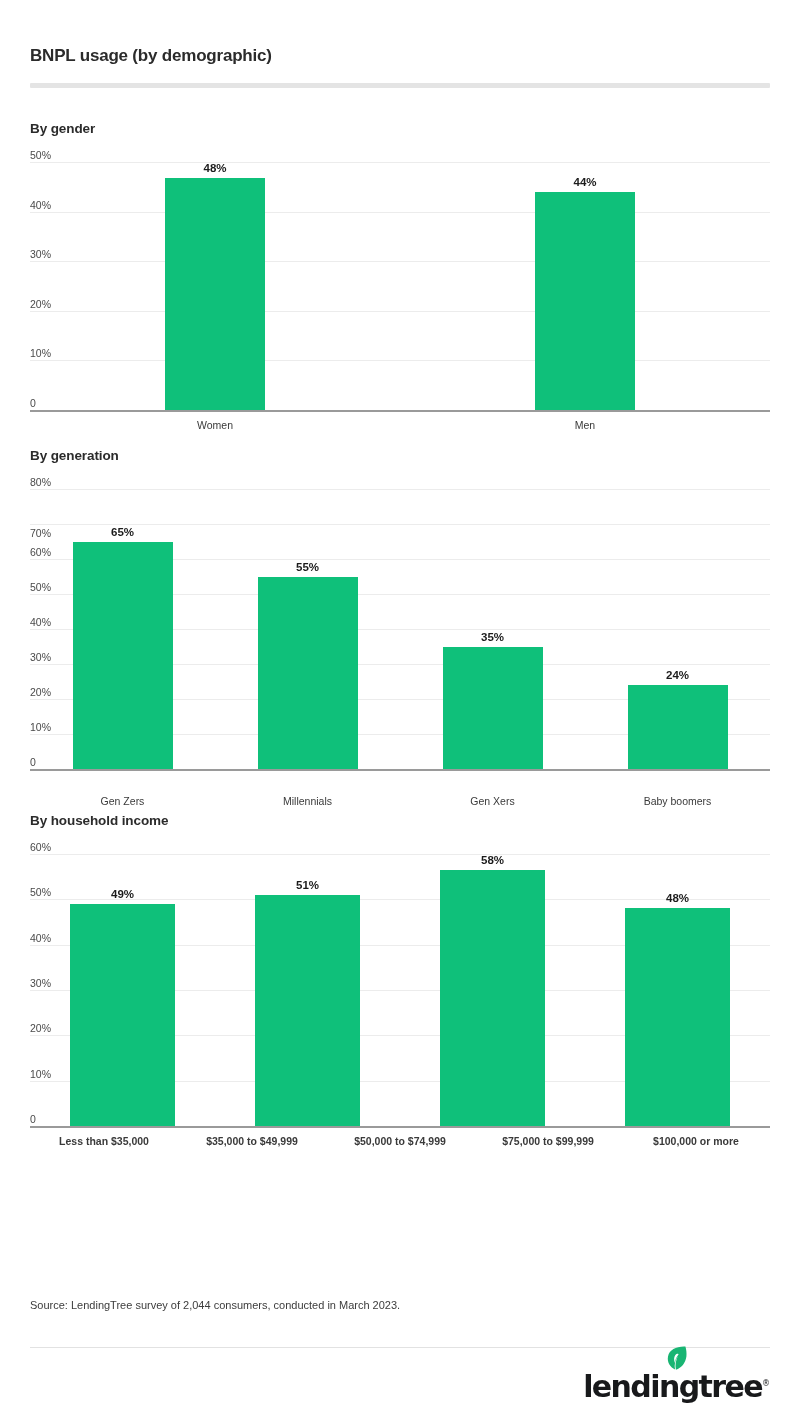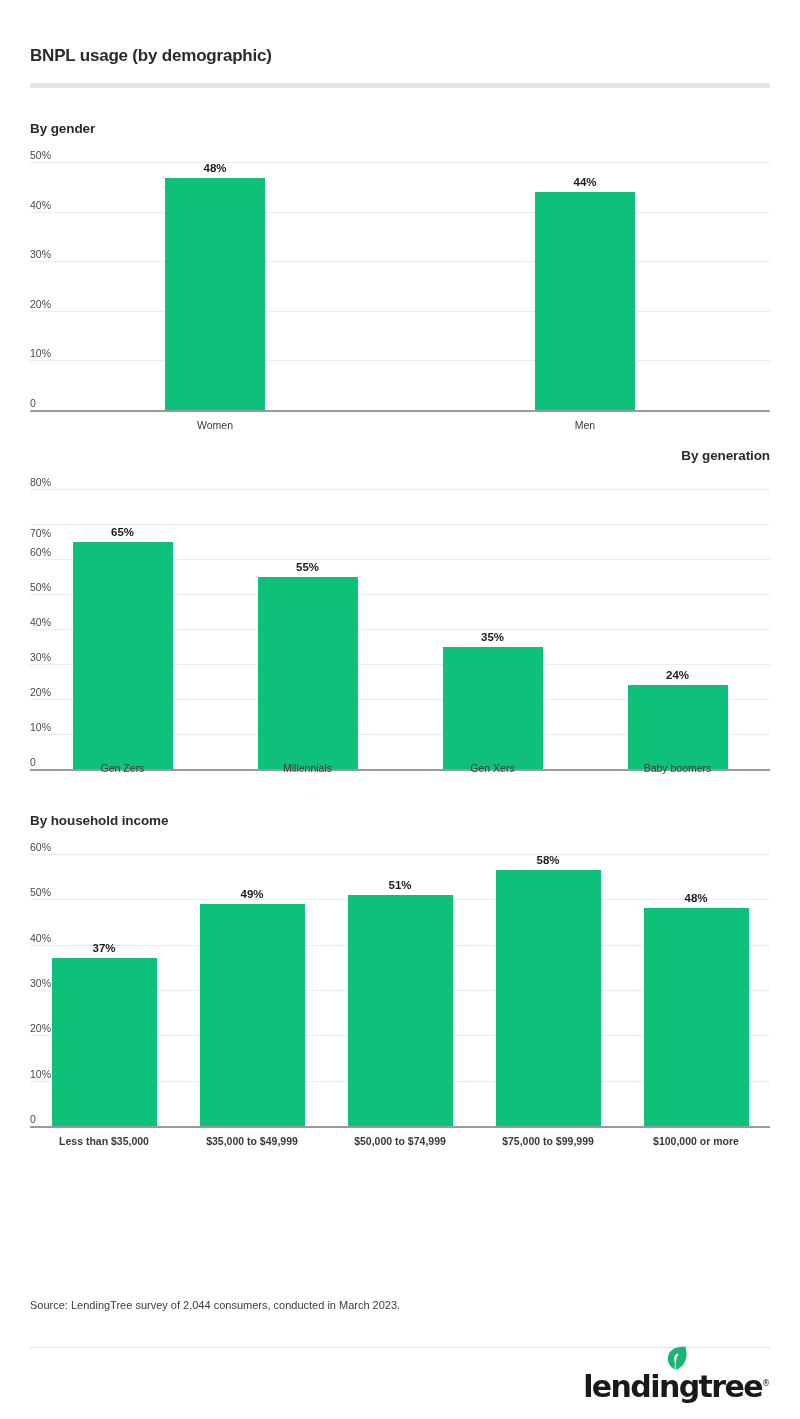--- a/index.html
+++ b/index.html
@@ -41,21 +41,21 @@
   }
 
   
   .section-head {
     font-size: 13.5px;
     font-weight: bold;
     color: #2b2b2b;
     letter-spacing: -0.1px;
   }
   .sec1 { margin-top: 33px; }
-  .sec2 { margin-top: 38px; text-align: right; }
+  .sec2 { margin-top: 38px; }
   .sec3 { margin-top: 44px; }
 
   
   .chart {
     position: relative;
     margin-top: 26px;
   }
   .plot {
     position: relative;
     width: 740px;
@@ -256,21 +256,21 @@
           <div class="bar-cell">
             <div class="bar-label">35%</div>
             <div class="bar-rect" style="height: 122.5px; width: 100px; background: rgb(15, 192, 122);"></div>
           </div>
           <div class="bar-cell">
             <div class="bar-label">24%</div>
             <div class="bar-rect" style="height: 84px; width: 100px; background: rgb(15, 192, 122);"></div>
           </div>
         </div>
         <div class="axis-line" style="top: 280px; background: rgb(154, 154, 154);"></div>
-        <div class="xlabels" style="top: 266px;">
+        <div class="xlabels" style="top: 299px;">
           <div class="xcell">Gen Zers</div>
           <div class="xcell">Millennials</div>
           <div class="xcell">Gen Xers</div>
           <div class="xcell">Baby boomers</div>
         </div>
       </div>
   </div>
 
   <div class="section-head sec3">By household income</div>
   <div class="chart">
@@ -284,24 +284,20 @@
         <div class="gridline" style="top: 136px;"></div>
         <div class="ytick" style="top: 136px;">30%</div>
         <div class="gridline" style="top: 90.6667px;"></div>
         <div class="ytick" style="top: 90.6667px;">40%</div>
         <div class="gridline" style="top: 45.3333px;"></div>
         <div class="ytick" style="top: 45.3333px;">50%</div>
         <div class="gridline" style="top: 0px;"></div>
         <div class="ytick" style="top: 0px;">60%</div>
         <div class="bars">
           <div class="bar-cell">
-            <div class="bar-label">37%</div>
-            <div class="bar-rect" style="height: 167.733px; width: 105px; background: rgb(15, 192, 122);"></div>
-          </div>
-          <div class="bar-cell">
             <div class="bar-label">49%</div>
             <div class="bar-rect" style="height: 222.133px; width: 105px; background: rgb(15, 192, 122);"></div>
           </div>
           <div class="bar-cell">
             <div class="bar-label">51%</div>
             <div class="bar-rect" style="height: 231.2px; width: 105px; background: rgb(15, 192, 122);"></div>
           </div>
           <div class="bar-cell">
             <div class="bar-label">58%</div>
             <div class="bar-rect" style="height: 262.933px; width: 105px; background: rgb(15, 192, 122);"></div>

